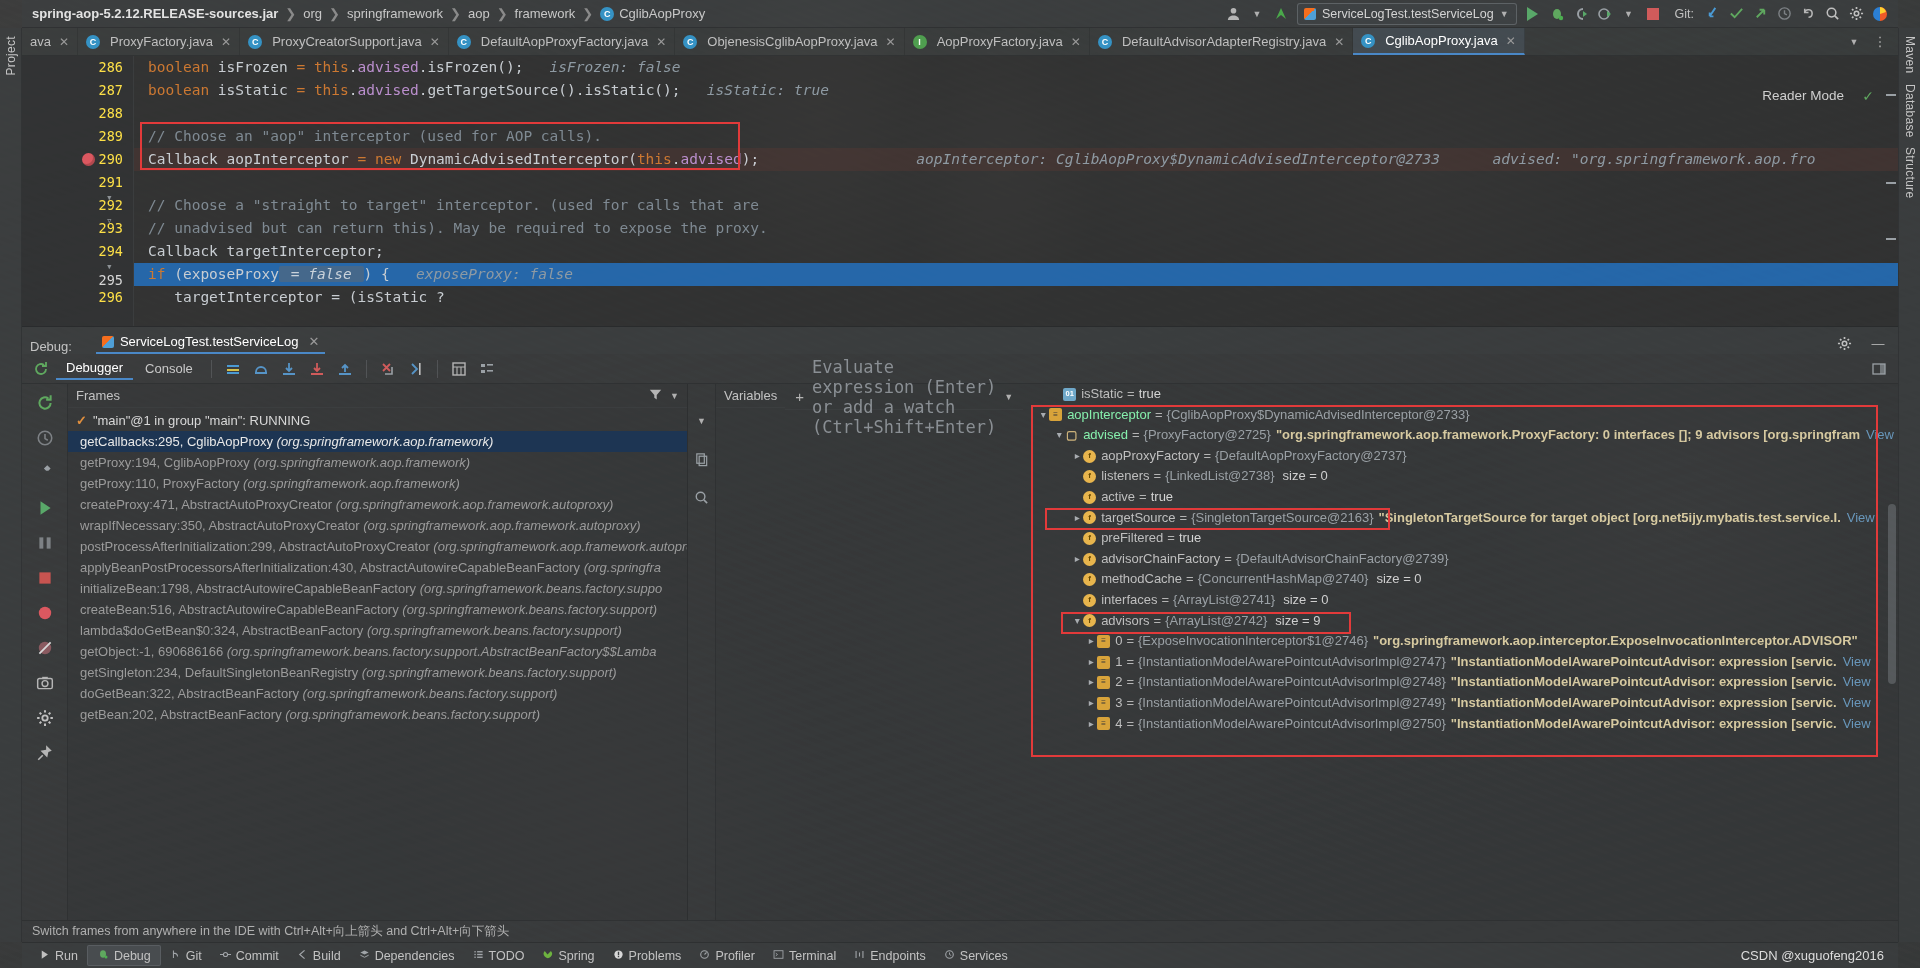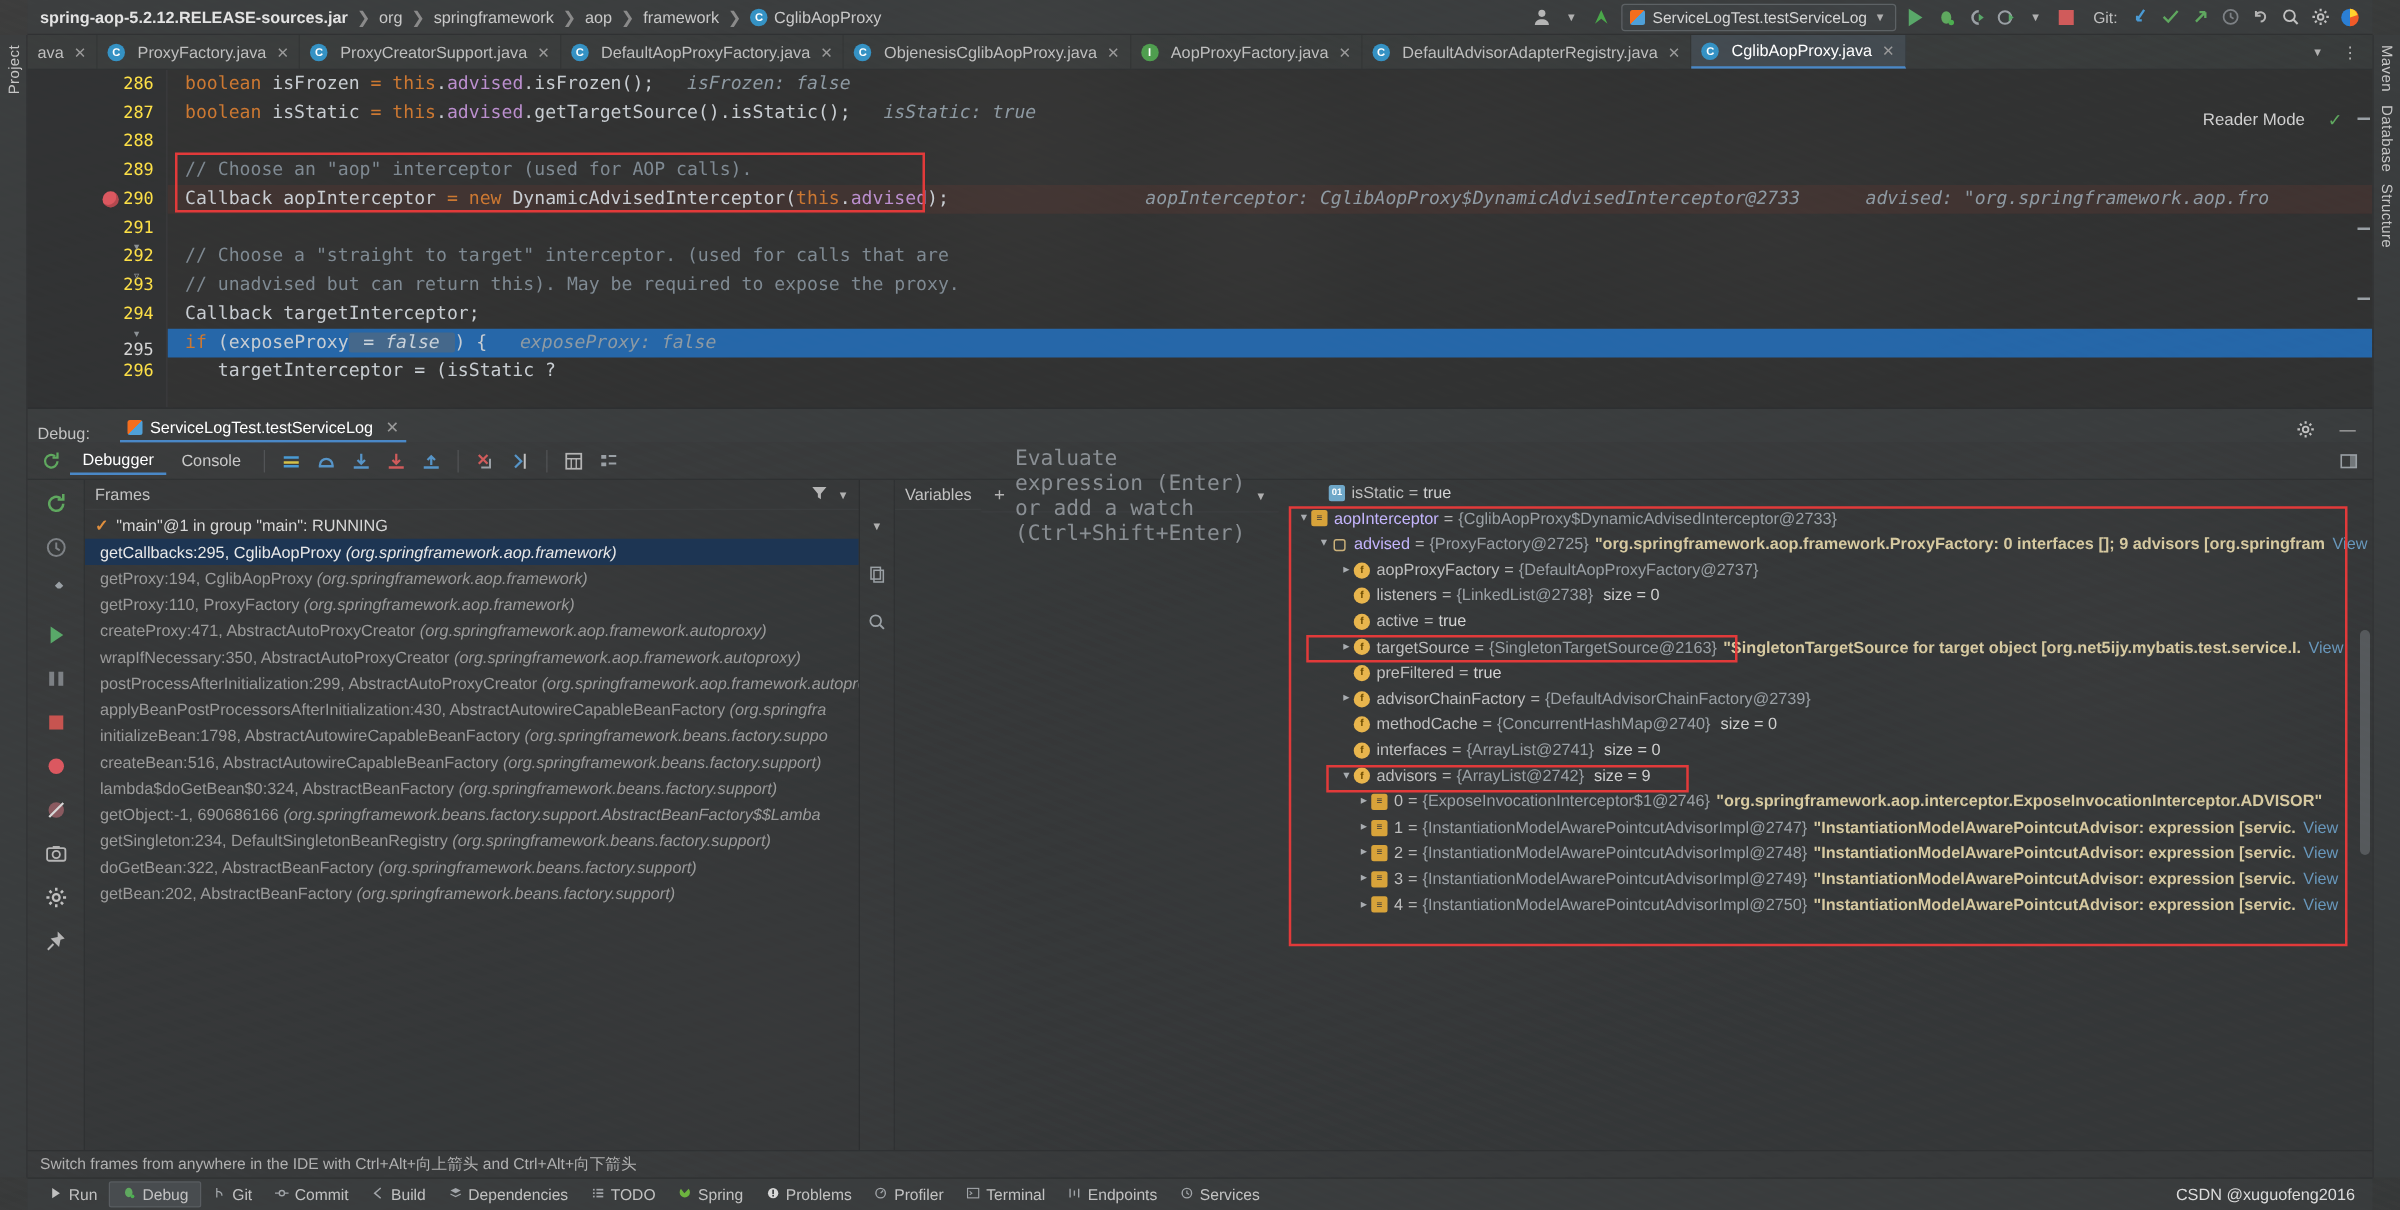--- a/index.html
+++ b/index.html
@@ -191,21 +191,21 @@
           display:flex; align-items:center; overflow:hidden; }
   .arrow { width:12px; flex:0 0 12px; text-align:center; color:#a8acb0; font-size:10px; }
   .vico { width:13px;height:13px;flex:0 0 13px;margin-right:5px;border-radius:2px;
           display:inline-flex;align-items:center;justify-content:center;font-size:8px;
           font-weight:bold; color:#3a3a3a; }
   .vico.prim { background:#6fa8c9; color:#ffffff; font-size:7.5px; }
   .vico.field { background:#e8b54d; color:#6a4a00; border-radius:50%; }
   .vico.list { background:#d8a33a; }
   .vico.proxy { background:transparent; color:#cbb17a; font-size:12px; }
   .vname { color:#bfbfbf; }
-  .vname.red { color:#c4b5fd; }
+  .vname.red { color:#86efac; }
   .veq { color:#b4b4b4; margin:0 4px; }
   .vref { color:#9aa0a5; }
   .vval { color:#d4d4d4; }
   .vstr { color:#d6c9a0; font-weight:bold; }
   .vsize { color:#cfcfcf; margin-left:8px; }
   .vlink { color:#6897bb; margin-left:6px; }
   .vars-scroll { position:absolute; right:2px; top:120px; width:8px; height:180px;
                  background: rgba(140,145,150,.38); border-radius:4px; }
 
   

